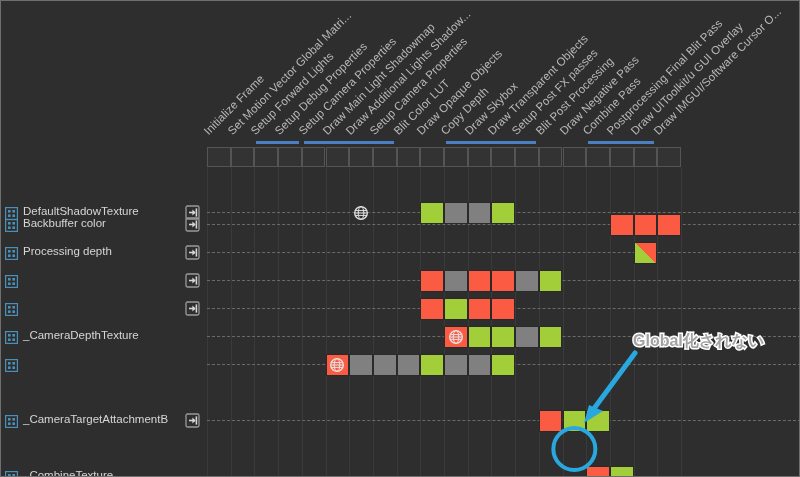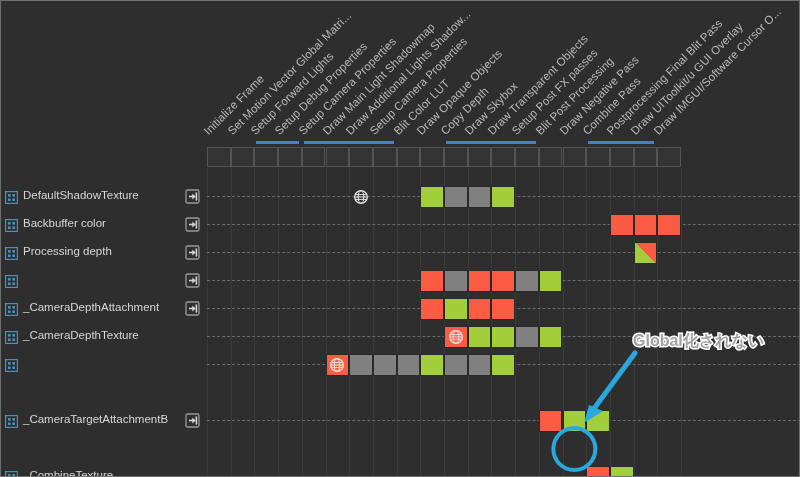--- a/index.html
+++ b/index.html
@@ -188,21 +188,21 @@
       <div class="vline" style="left: 466.7px;"></div>
       <div class="vline" style="left: 490.4px;"></div>
       <div class="vline" style="left: 514.1px;"></div>
       <div class="vline" style="left: 537.8px;"></div>
       <div class="vline" style="left: 561.5px;"></div>
       <div class="vline" style="left: 585.2px;"></div>
       <div class="vline" style="left: 608.9px;"></div>
       <div class="vline" style="left: 632.6px;"></div>
       <div class="vline" style="left: 656.3px;"></div>
       <div class="vline" style="left: 680px;"></div>
-      <div class="row" style="top: 16px;">
+      <div class="row" style="top: 32px;">
         <div class="row-dash"></div>
         <span class="tex-icon"><svg viewBox="0 0 13 13" width="13" height="13">
             <rect x="0.5" y="0.5" width="12" height="12" fill="none" stroke="#4a90b8" stroke-width="1.4"></rect>
             <rect x="3" y="3" width="2.6" height="2.6" fill="#4a90b8"></rect>
             <rect x="7.4" y="3" width="2.6" height="2.6" fill="#4a90b8"></rect>
             <rect x="3" y="7.4" width="2.6" height="2.6" fill="#4a90b8"></rect>
             <rect x="7.4" y="7.4" width="2.6" height="2.6" fill="#4a90b8"></rect>
           </svg></span>
         <span class="rlabel">DefaultShadowTexture</span>
         <span class="imp-icon" style="left: 184px;"><svg viewBox="0 0 15 15" width="15" height="15">
@@ -283,21 +283,20 @@
       </div>
       <div class="row" style="top: 128px;">
         <div class="row-dash"></div>
         <span class="tex-icon"><svg viewBox="0 0 13 13" width="13" height="13">
             <rect x="0.5" y="0.5" width="12" height="12" fill="none" stroke="#4a90b8" stroke-width="1.4"></rect>
             <rect x="3" y="3" width="2.6" height="2.6" fill="#4a90b8"></rect>
             <rect x="7.4" y="3" width="2.6" height="2.6" fill="#4a90b8"></rect>
             <rect x="3" y="7.4" width="2.6" height="2.6" fill="#4a90b8"></rect>
             <rect x="7.4" y="7.4" width="2.6" height="2.6" fill="#4a90b8"></rect>
           </svg></span>
-        <span class="rlabel">_CameraDepthAttachment</span>
         <span class="imp-icon" style="left: 184px;"><svg viewBox="0 0 15 15" width="15" height="15">
             <rect x="1" y="1" width="13" height="13" rx="1.5" fill="none" stroke="#9a9a9a" stroke-width="1.3"></rect>
             <path d="M4 7.5 H10" stroke="#d6d6d6" stroke-width="1.6"></path>
             <path d="M7.4 4.6 L10.6 7.5 L7.4 10.4 Z" fill="#d6d6d6"></path>
             <rect x="10.6" y="3.4" width="1.6" height="8.2" fill="#d6d6d6"></rect>
           </svg></span>
         <div class="cell red" style="left: 419.3px; width: 23.7px; background: rgb(251, 91, 66);"></div>
         <div class="cell green" style="left: 443px; width: 23.7px; background: rgb(162, 206, 58);"></div>
         <div class="cell red" style="left: 466.7px; width: 23.7px; background: rgb(251, 91, 66);"></div>
         <div class="cell red" style="left: 490.4px; width: 23.7px; background: rgb(251, 91, 66);"></div>

